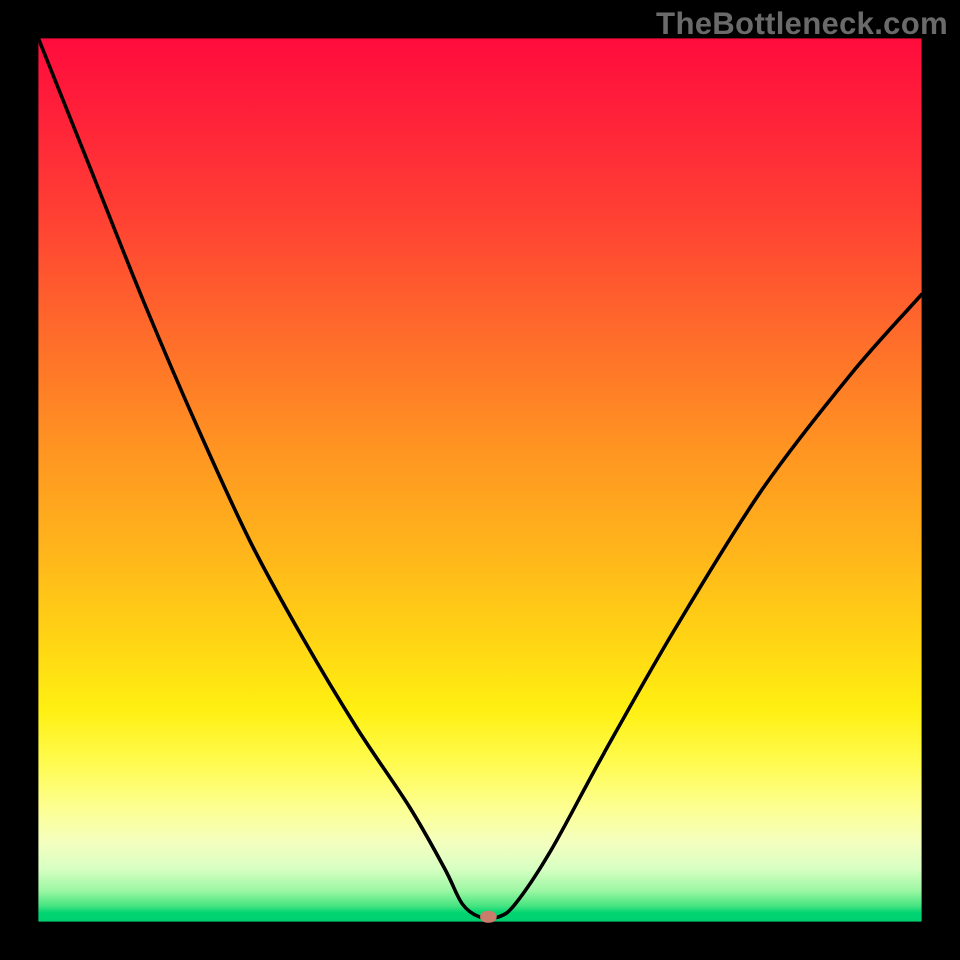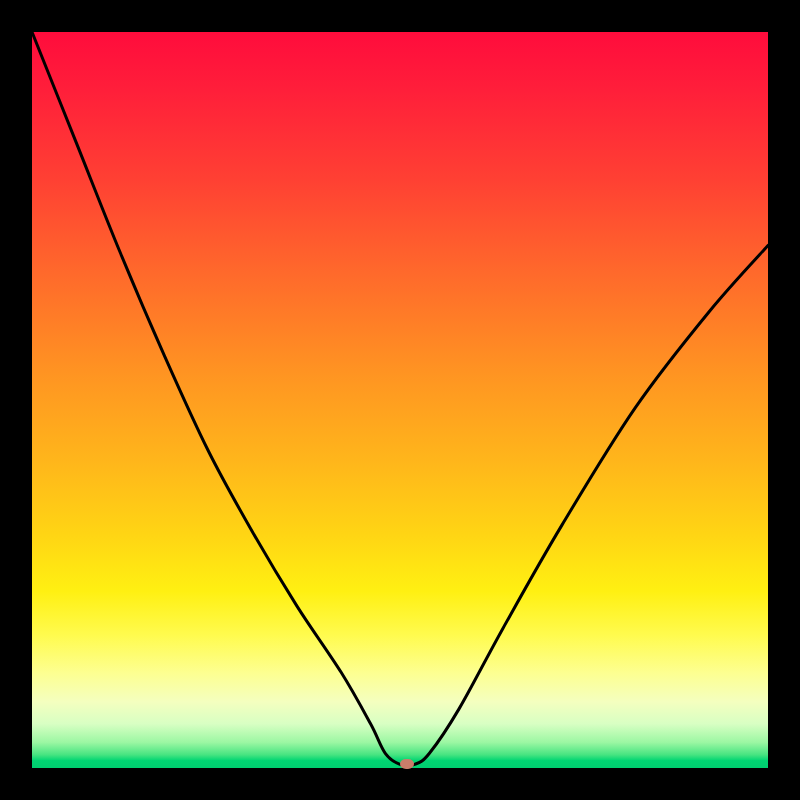--- a/index.html
+++ b/index.html
@@ -57,20 +57,21 @@
     width: 14px;
     height: 10px;
     border-radius: 6px / 5px;
     background: #c97d6a;
   }
 </style>
 </head>
 <body>
 
 <div class="frame">
+  <div class="watermark">TheBottleneck.com</div>
 
   <div class="plot">
     <svg class="curve" viewBox="0 0 736 736" preserveAspectRatio="none">
       <path fill="none" stroke="#000000" stroke-width="3" stroke-linecap="round" d="M 0.00 0.00 C 7.36 18.40, 29.44 73.60, 44.16 110.40 C 58.88 147.20, 73.60 185.23, 88.32 220.80 C 103.04 256.37, 117.76 290.72, 132.48 323.84 C 147.20 356.96, 161.92 390.08, 176.64 419.52 C 191.36 448.96, 206.08 474.72, 220.80 500.48 C 235.52 526.24, 250.24 550.77, 264.96 574.08 C 279.68 597.39, 296.85 620.69, 309.12 640.32 C 321.39 659.95, 331.20 678.35, 338.56 691.84 C 345.92 705.33, 348.37 714.53, 353.28 721.28 C 358.19 728.03, 363.09 730.48, 368.00 732.32 C 372.91 734.16, 377.81 734.16, 382.72 732.32 C 387.63 730.48, 390.08 730.48, 397.44 721.28 C 404.80 712.08, 414.61 697.97, 426.88 677.12 C 439.15 656.27, 453.87 626.83, 471.04 596.16 C 488.21 565.49, 507.84 529.92, 529.92 493.12 C 552.00 456.32, 578.99 410.93, 603.52 375.36 C 628.05 339.79, 655.04 306.67, 677.12 279.68 C 699.20 252.69, 726.19 224.48, 736.00 213.44"></path>
     </svg>
     <div class="marker" style="left: 368.36px; top: 726.584px; background: rgb(201, 125, 106);"></div>
   </div>
 </div>
 
 </body></html>

